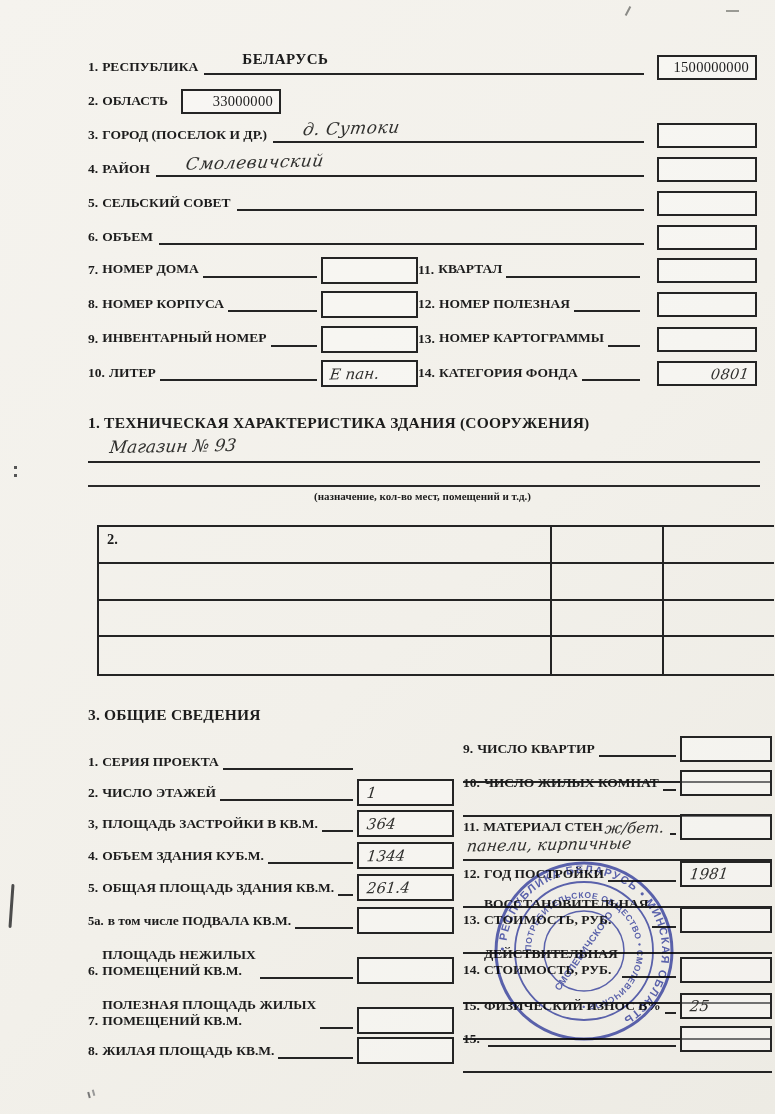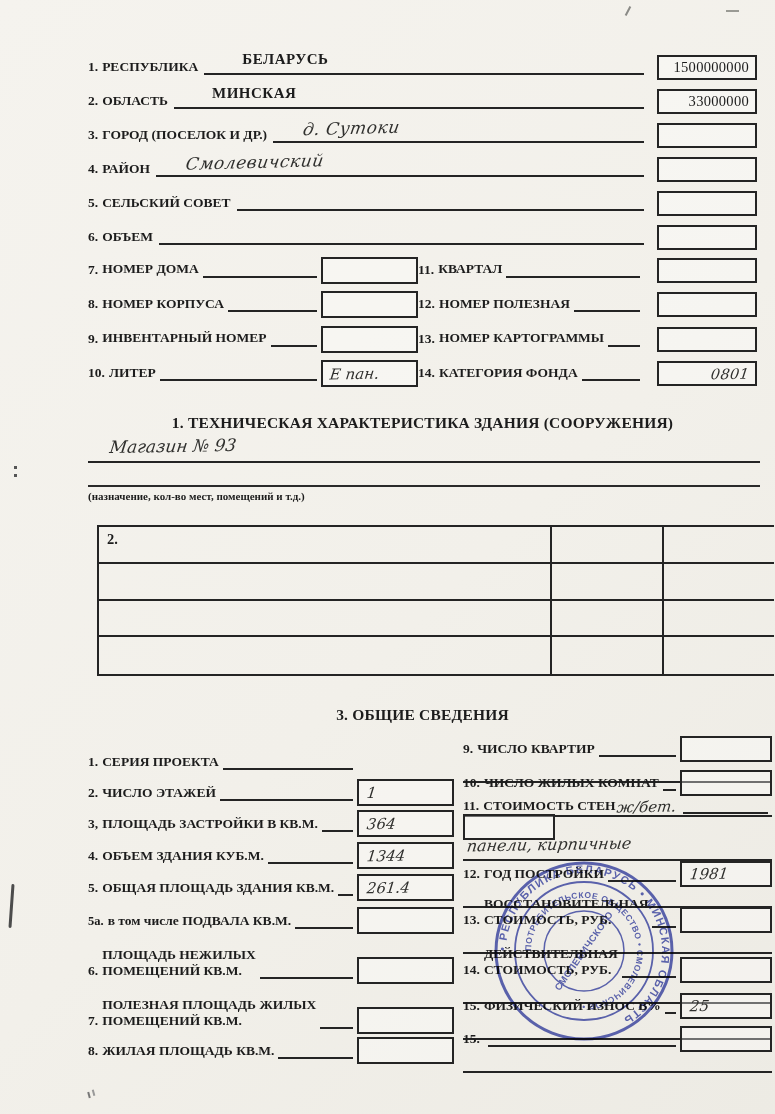--- a/index.html
+++ b/index.html
@@ -27,28 +27,28 @@
   .code-box{width:100px;height:25px;margin-left:13px;margin-bottom:-5px;justify-content:flex-end;
         padding-right:6px;font-size:14.5px;letter-spacing:.3px;}
   
   #pair-rows{position:absolute;left:88px;right:18px;top:243px;}
   .p-row{display:flex;align-items:flex-end;height:34.5px;}
   .p-left{width:330px;display:flex;align-items:flex-end;}
   .p-right{flex:1;display:flex;align-items:flex-end;}
   .mid-box{width:97px;height:27px;margin-bottom:-6px;padding-left:7px;font-size:15px;}
   .mid-box .hand{font-size:15px;}
   
-  .sec-title{position:absolute;left:88px;right:18px;text-align:center;font-weight:bold;
+  .sec-title{position:absolute;left:88px;right:18px;text-align:left;font-weight:bold;
         font-size:15.5px;letter-spacing:.2px;}
   #sec1-title{top:414px;}
   #sec1-line1{position:absolute;left:88px;right:15px;top:437px;height:24px;
         border-bottom:2px solid #242424;}
   #sec1-hand{position:absolute;left:110px;top:436px;font-size:17px;}
   #sec1-line2{position:absolute;left:88px;right:15px;top:485px;border-bottom:2.5px solid #2a2a2a;}
-  #sec1-caption{position:absolute;left:88px;right:18px;top:490px;
+  #sec1-caption{position:absolute;left:88px;right:18px;top:490px;text-align:center;
         font-weight:bold;font-size:11px;}
   
   #tbl2{position:absolute;left:97px;top:525px;width:675px;height:147px;
         border-left:2.5px solid #242424;border-top:2.5px solid #242424;border-bottom:2.5px solid #242424;
         display:grid;grid-template-columns:453px 112px 1fr;grid-template-rows:repeat(4,1fr);}
   #tbl2 .cell{border-right:2px solid #242424;border-bottom:2px solid #242424;}
   #tbl2 .cell.last-col{border-right:none;}
   #tbl2 .cell.last-row{border-bottom:none;}
   #tbl2 .cell.first{font-weight:bold;font-size:14.5px;padding:4px 0 0 8px;}
   
@@ -118,23 +118,20 @@
         <span class="a-val">БЕЛАРУСЬ</span>
       </div>
       <div class="box code-box">
         <span>1500000000</span>
       </div>
     </div>
 
     <div class="a-row printed">
       <span class="num">2.</span>
       <span class="lbl">ОБЛАСТЬ</span>
-      <div class="a-fill">
-        <span class="a-val">МИНСКАЯ</span>
-      </div>
       <div class="box code-box">
         <span>33000000</span>
       </div>
     </div>
 
     <div class="a-row handwritten">
       <span class="num">3.</span>
       <span class="lbl">ГОРОД (ПОСЕЛОК И ДР.)</span>
       <div class="a-fill">
         <span class="a-val">д. Сутоки</span>
@@ -386,21 +383,21 @@
       <div class="box g-box">
         <span class="hand"></span>
       </div>
       <div class="hand2">
         <span class="hand"></span>
       </div>
     </div>
 
     <div class="g-row">
       <span class="num">11.</span>
-      <span class="lbl">СТОИМОСТЬ СТЕН</span>
+      <span class="lbl">МАТЕРИАЛ СТЕН</span>
       <span class="hand hand-inline">ж/бет.</span>
       <div class="fill"></div>
       <div class="box g-box">
         <span class="hand"></span>
       </div>
       <div class="hand2">
         <span class="hand">панели, кирпичные</span>
       </div>
     </div>
 

